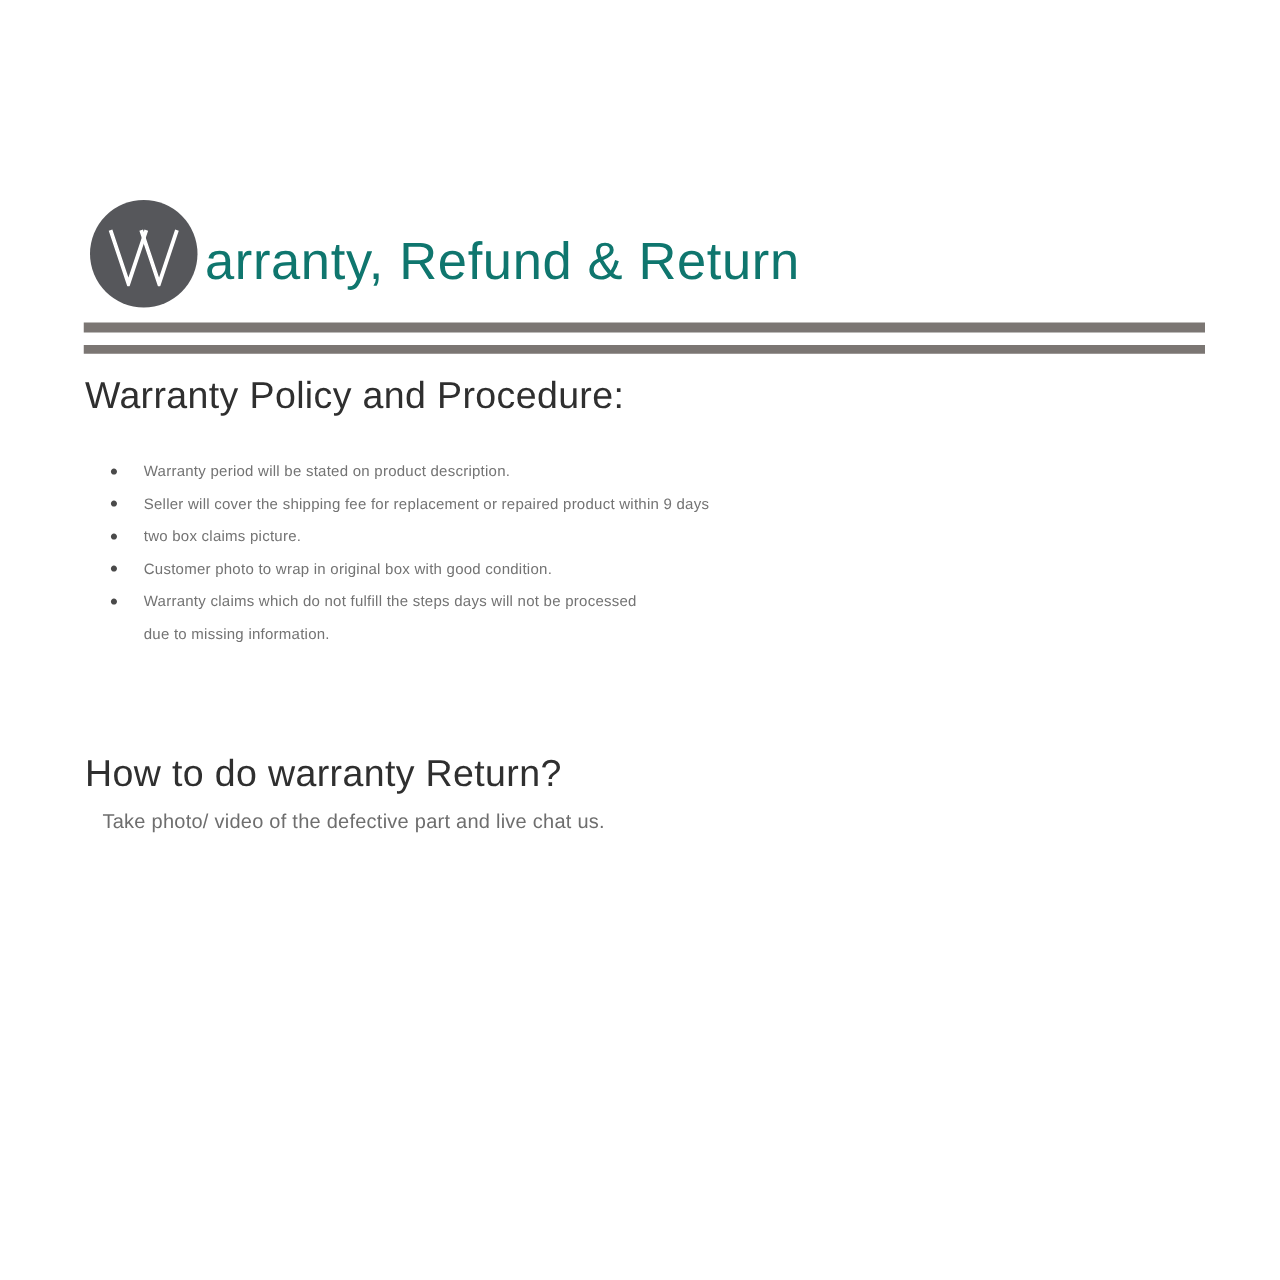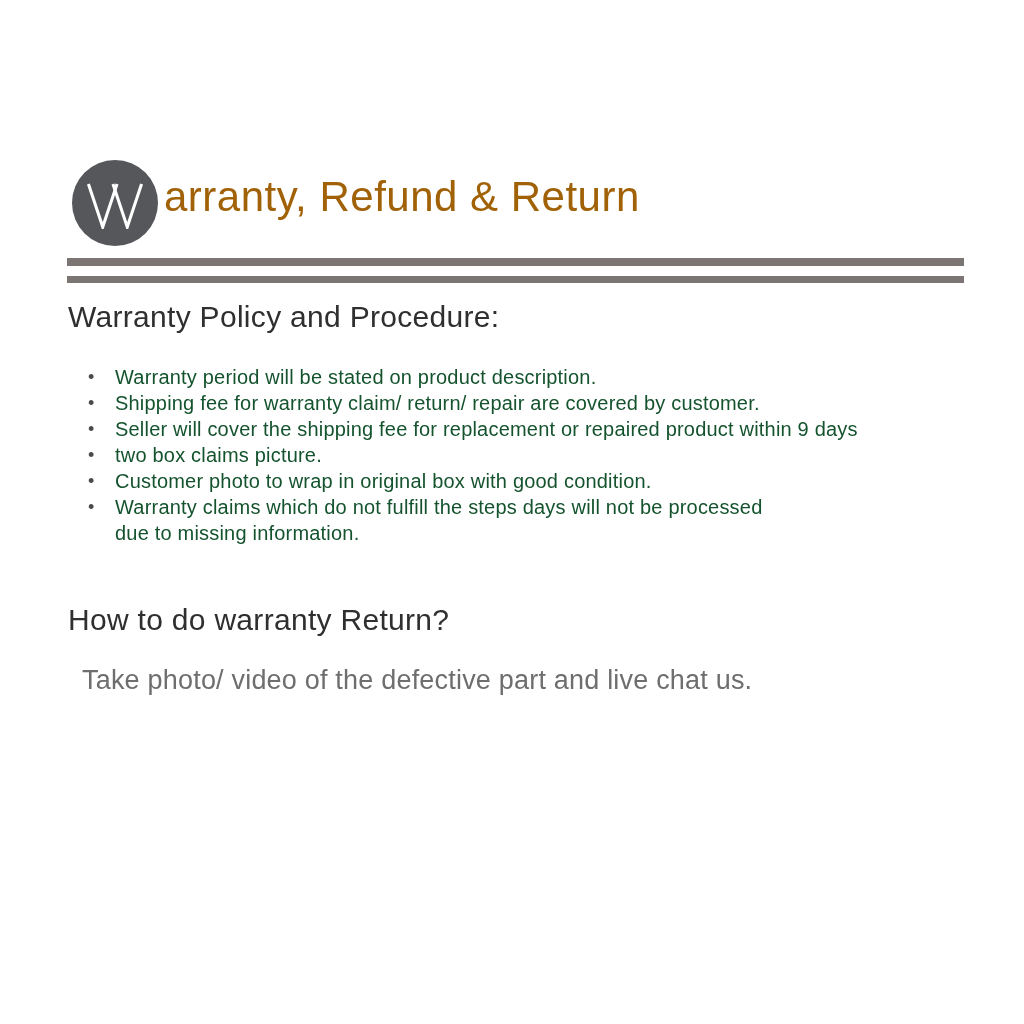--- a/index.html
+++ b/index.html
@@ -29,25 +29,25 @@
     align-items: center;
     justify-content: center;
   }
   .logo-circle svg {
     display: block;
     margin-top: 5px;
   }
   .header-title {
     position: absolute;
     left: 164px;
-    top: 176px;
+    top: 188px;
     font-size: 42px;
     line-height: 42px;
     font-weight: 400;
-    color: #a16207;
+    color: #0f766e;
     letter-spacing: 0.5px;
     white-space: nowrap;
   }
 
   
   .rule {
     position: absolute;
     left: 67px;
     width: 897px;
     background: #7B7673;
@@ -71,45 +71,45 @@
 
   
   .policy-list {
     position: absolute;
     left: 86px;
     top: 364px;
     width: 890px;
     margin: 0;
     padding: 0;
     list-style: none;
-    font-size: 20px;
+    font-size: 12px;
     line-height: 26px;
-    color: #14532d;
+    color: #737373;
     letter-spacing: 0.2px;
   }
   .policy-list li {
     position: relative;
     padding-left: 29px;
     white-space: pre-line;
   }
   .policy-list li::before {
     content: "\2022";
     position: absolute;
     left: 2px;
     top: 0;
     font-size: 18px;
     color: #4A4A4A;
   }
 
   
   .claim-body {
     position: absolute;
     left: 82px;
-    top: 667px;
-    font-size: 27px;
+    top: 645px;
+    font-size: 16px;
     line-height: 26px;
     color: #6E6E6E;
     letter-spacing: 0.2px;
     white-space: nowrap;
   }
 </style>
 </head>
 <body>
 
 <div class="page">
@@ -123,21 +123,20 @@
   <div class="header-title">arranty, Refund &amp; Return</div>
 
   <div class="rule rule-1"></div>
   <div class="rule rule-2"></div>
 
   <div class="section-heading heading-policy">Warranty Policy and Procedure:</div>
 
   <ul class="policy-list">
 
   <li>Warranty period will be stated on product description.</li>
-      <li>Shipping fee for warranty claim/ return/ repair are covered by customer.</li>
       <li>Seller will cover the shipping fee for replacement or repaired product within 9 days</li>
       <li>two box claims picture.</li>
       <li>Customer photo to wrap in original box with good condition.</li>
       <li>Warranty claims which do not fulfill the steps days will not be processed
 due to missing information.</li>
     </ul>
 
   <div class="section-heading heading-claim">How to do warranty Return?</div>
 
   <div class="claim-body">Take photo/ video of the defective part and live chat us.</div>

